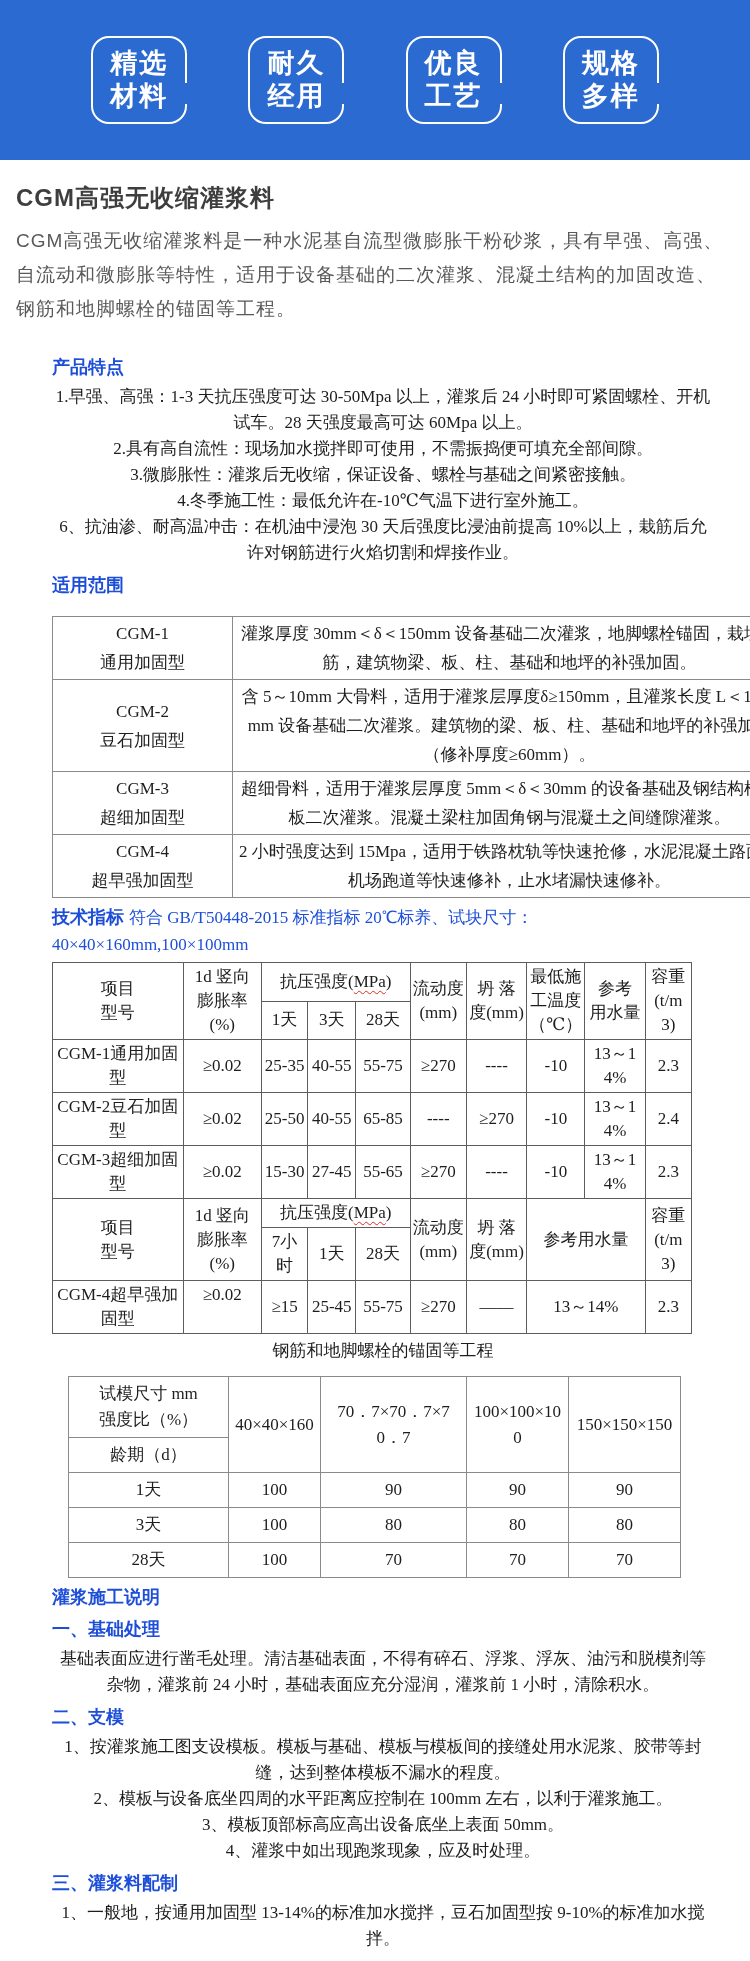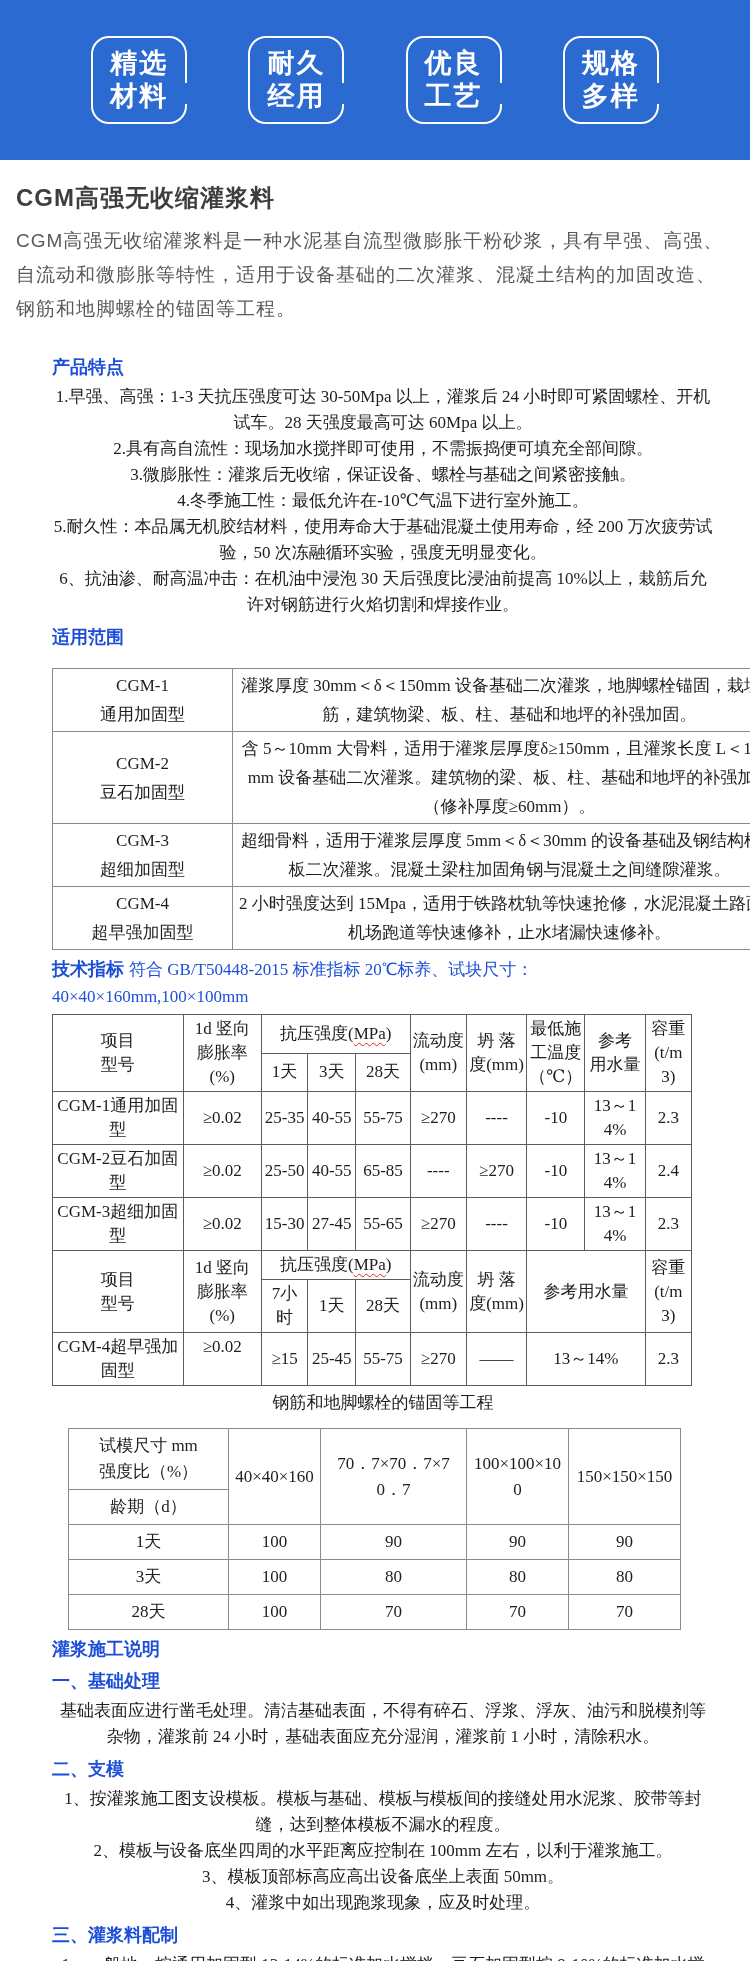--- a/index.html
+++ b/index.html
@@ -73,21 +73,20 @@
   </div>
 
   <div class="doc">
 
     <div class="doc-head">产品特点</div>
     <div id="features">
         <p>1.早强、高强：1-3 天抗压强度可达 30-50Mpa 以上，灌浆后 24 小时即可紧固螺栓、开机试车。28 天强度最高可达 60Mpa 以上。</p>
         <p>2.具有高自流性：现场加水搅拌即可使用，不需振捣便可填充全部间隙。</p>
         <p>3.微膨胀性：灌浆后无收缩，保证设备、螺栓与基础之间紧密接触。</p>
         <p>4.冬季施工性：最低允许在-10℃气温下进行室外施工。</p>
-        <p>5.耐久性：本品属无机胶结材料，使用寿命大于基础混凝土使用寿命，经 200 万次疲劳试验，50 次冻融循环实验，强度无明显变化。</p>
         <p>6、抗油渗、耐高温冲击：在机油中浸泡 30 天后强度比浸油前提高 10%以上，栽筋后允许对钢筋进行火焰切割和焊接作业。</p>
       </div>
 
     <div class="doc-head">适用范围</div>
     <table class="scope-table">
       <colgroup>
           <col class="c-model">
           <col>
         </colgroup>
       <tbody id="scope-body">

